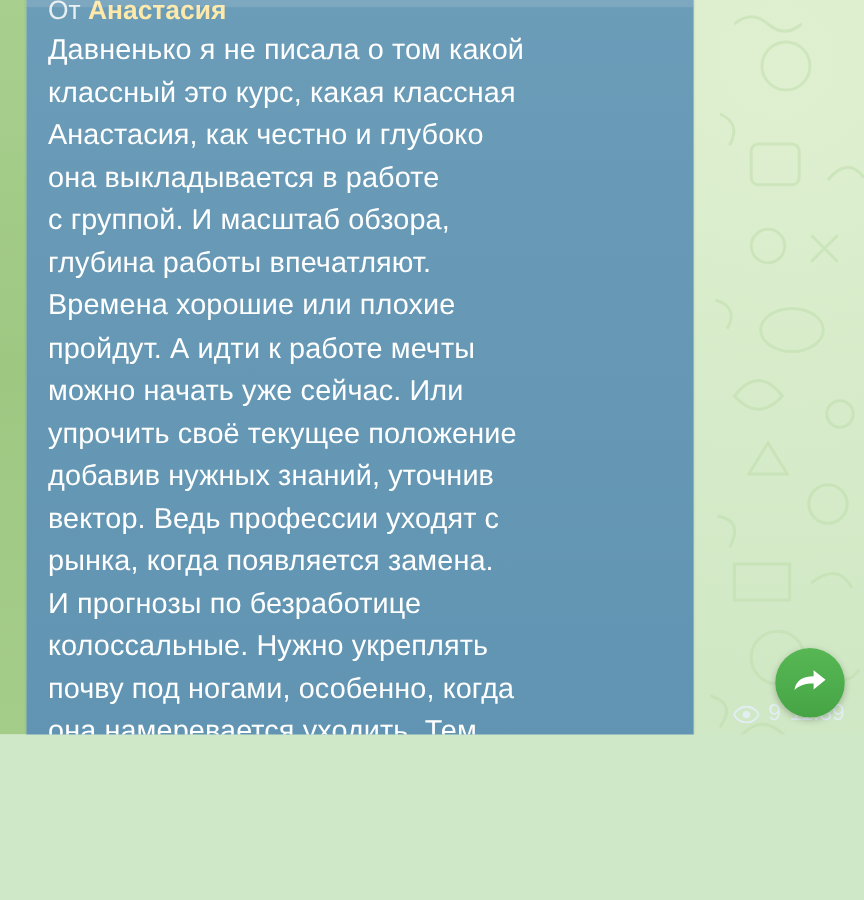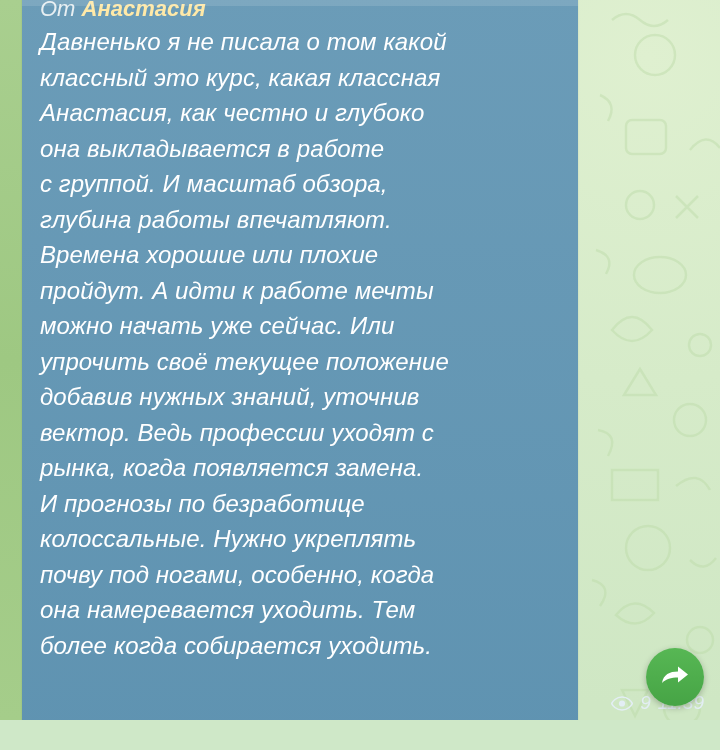--- a/index.html
+++ b/index.html
@@ -9,23 +9,22 @@
   body {
     width: 720px;
     height: 750px;
     overflow: hidden;
     font-family: "Liberation Sans", sans-serif;
     background: #cfe8c8;
   }
   .screen {
     position: relative;
     width: 720px;
-    height: 720px;
+    height: 612px;
     overflow: hidden;
-    font-style: italic;
   }
   
   .wallpaper {
     position: absolute;
     inset: 0;
     background:
       radial-gradient(circle at 90% 8%, #dff0d0 0%, #d6ebc9 35%, #cfe7c4 70%),
       linear-gradient(135deg, #e4f2d6 0%, #d9edcb 40%, #cfe6c2 100%);
   }
   .wallpaper .doodles {

